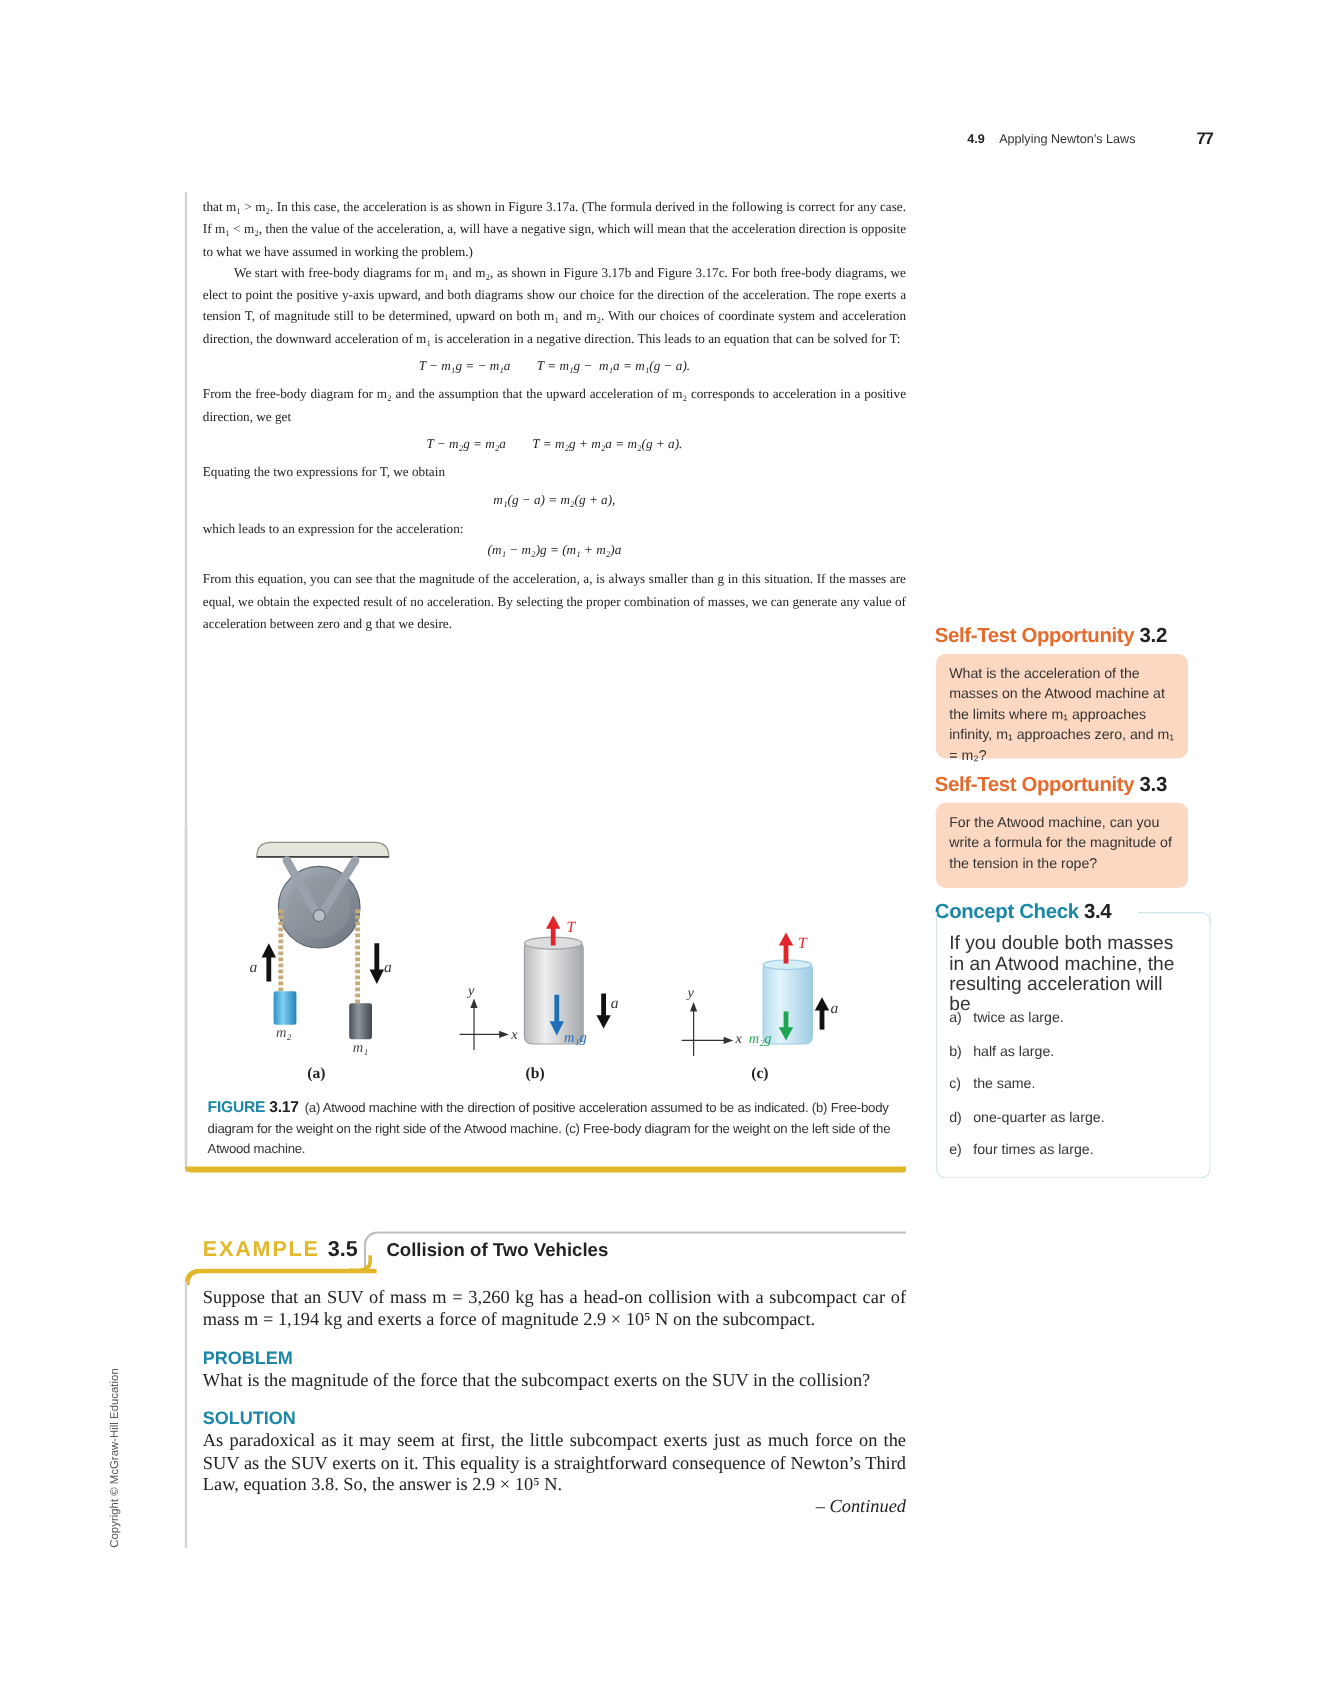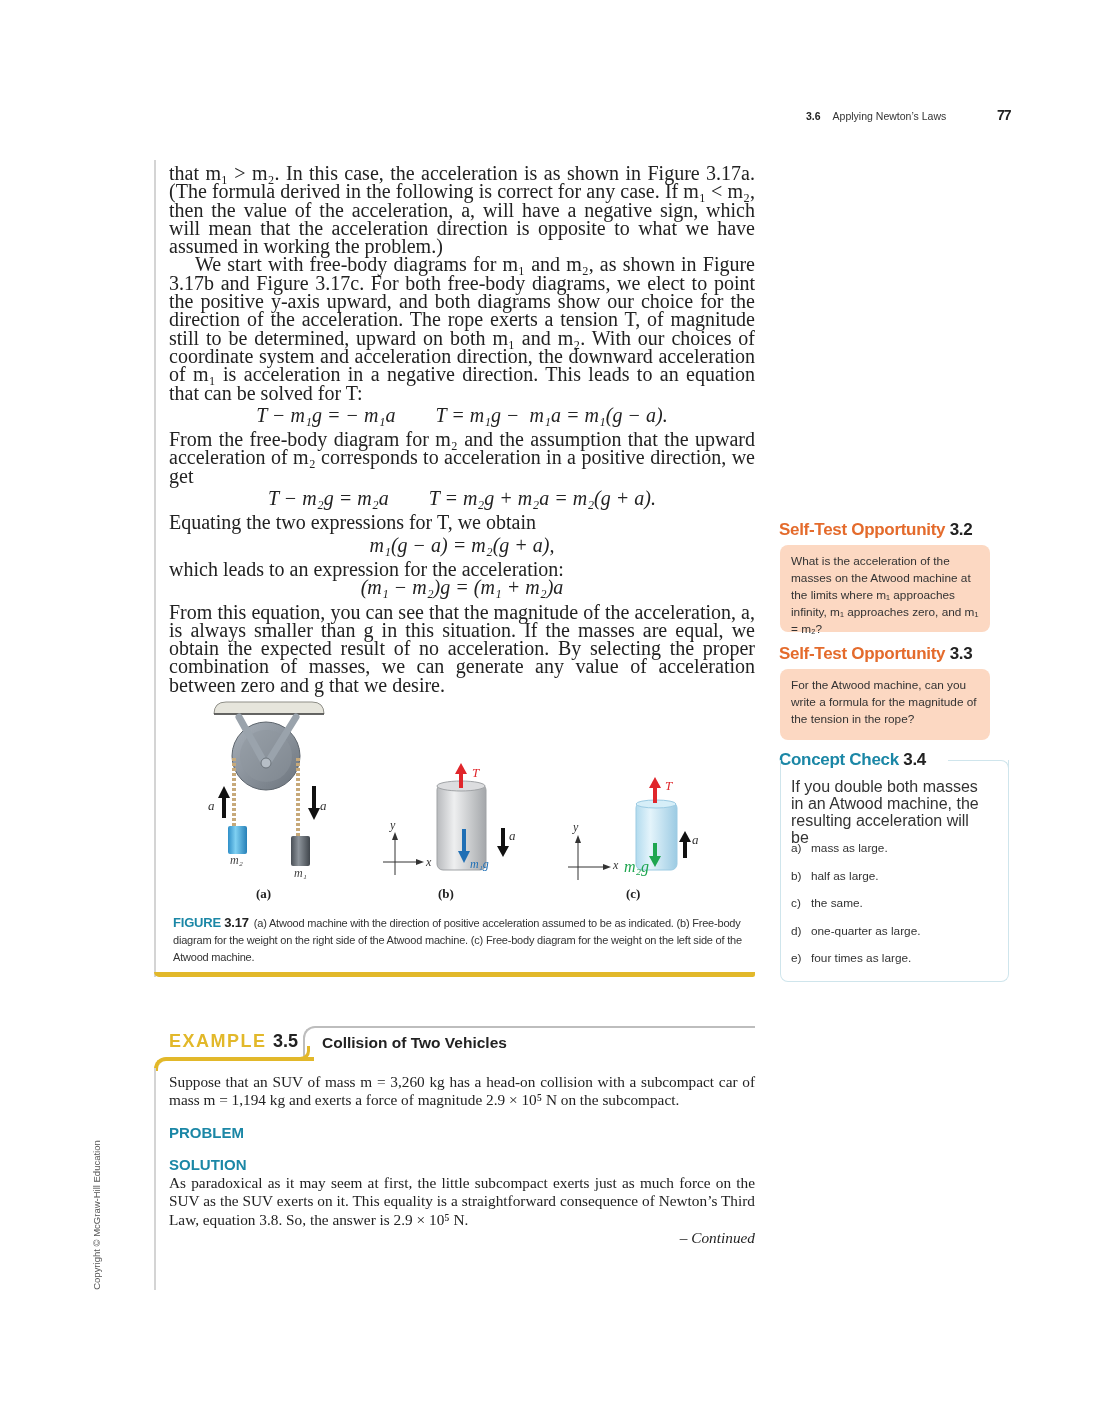--- a/index.html
+++ b/index.html
@@ -8,21 +8,21 @@
   .sans { font-family: "Liberation Sans", "DejaVu Sans", sans-serif; }
   i, .it { font-style: italic; }
 
   
   .running-head { position: absolute; top: 110px; left: 806px; font-size: 10.5px; color: #333; }
   .running-head b { font-weight: bold; margin-right: 12px; color: #222; }
   .page-num { position: absolute; top: 107px; left: 997px; font-size: 14px; font-weight: bold; color: #222; letter-spacing: -1px; }
 
   
   .col-bar { position: absolute; left: 154px; top: 160px; width: 2px; height: 810px; background: #d4d4d4; }
-  .main { position: absolute; left: 169px; top: 164px; width: 586px; font-size: 20px; line-height: 18.3px; color: #222; }
+  .main { position: absolute; left: 169px; top: 164px; width: 586px; font-size: 11px; line-height: 18.3px; color: #222; }
   .main p { margin: 0; text-align: justify; }
   .indent { text-indent: 26px; }
   .eq { text-align: center; font-style: italic; margin: 4px 0 6px 0; white-space: pre; font-family: Liberation Serif, serif; }
   .eq span.n { font-style: normal; }
   .frac { display: inline-block; vertical-align: middle; text-align: center; margin: 0 6px; }
   .frac .num { display: block; border-bottom: 1px solid #222; padding: 0 2px 1px; }
   .frac .den { display: block; padding-top: 2px; }
 
   
   .figure { position: absolute; left: 154px; top: 690px; width: 601px; height: 287px; }
@@ -57,21 +57,21 @@
   .ex-body p { margin: 0; text-align: justify; }
   .sec-label { font-size: 15px; font-weight: bold; color: #1b87a6; margin-top: 14px; }
   .continued { text-align: right; font-style: italic; }
 
   .copyright { position: absolute; left: 96px; top: 1215px; transform: translate(-50%, -50%) rotate(-90deg); font-size: 9.5px; color: #555; white-space: nowrap; }
 </style>
 </head>
 <body>
 
 <div class="running-head sans">
-  <b>3.6</b><span>Applying Newton’s Laws</span>
+  <b>4.9</b><span>Applying Newton’s Laws</span>
 </div>
 <div class="page-num sans">77</div>
 
 <div class="col-bar"></div>
 <div class="main serif">
   <p>that m₁ &gt; m₂. In this case, the acceleration is as shown in Figure 3.17a. (The formula derived in the following is correct for any case. If m₁ &lt; m₂, then the value of the acceleration, a, will have a negative sign, which will mean that the acceleration direction is opposite to what we have assumed in working the problem.)</p>
   <p class="indent">We start with free-body diagrams for m₁ and m₂, as shown in Figure 3.17b and Figure 3.17c. For both free-body diagrams, we elect to point the positive y-axis upward, and both diagrams show our choice for the direction of the acceleration. The rope exerts a tension T, of magnitude still to be determined, upward on both m₁ and m₂. With our choices of coordinate system and acceleration direction, the downward acceleration of m₁ is acceleration in a negative direction. This leads to an equation that can be solved for T:</p>
   <div class="eq">T − m₁g = − m₁a        T = m₁g −  m₁a = m₁(g − a).</div>
   <p>From the free-body diagram for m₂ and the assumption that the upward acceleration of m₂ corresponds to acceleration in a positive direction, we get</p>
   <div class="eq">T − m₂g = m₂a        T = m₂g + m₂a = m₂(g + a).</div>
@@ -172,21 +172,21 @@
   <span class="serif it" style="position:absolute;left:236px;top:128px;font-size:12px;color:#333">y</span>
   <span class="serif it" style="position:absolute;left:272px;top:165px;font-size:12px;color:#333">x</span>
   <span class="serif it" style="position:absolute;left:318px;top:75px;font-size:13px;color:#e0262b">T</span>
   <span class="serif it" style="position:absolute;left:316px;top:167px;font-size:12px;color:#1f6fb5">m₁g</span>
   <span class="serif it" style="position:absolute;left:355px;top:138px;font-size:13px;color:#333">a⃗</span>
   <span class="panel-label serif" style="left:284px;top:196px">(b)</span>
 
   <span class="serif it" style="position:absolute;left:419px;top:130px;font-size:12px;color:#333">y</span>
   <span class="serif it" style="position:absolute;left:459px;top:168px;font-size:12px;color:#333">x</span>
   <span class="serif it" style="position:absolute;left:511px;top:88px;font-size:13px;color:#e0262b">T</span>
-  <span class="serif it" style="position:absolute;left:470px;top:168px;font-size:16px;color:#1fa650">m₂g</span>
+  <span class="serif it" style="position:absolute;left:470px;top:168px;font-size:12px;color:#1fa650">m₂g</span>
   <span class="serif it" style="position:absolute;left:538px;top:142px;font-size:13px;color:#333">a⃗</span>
   <span class="panel-label serif" style="left:472px;top:196px">(c)</span>
 
   <div class="caption sans">
     <span class="fig-label"><span>FIGURE</span> <b>3.17</b></span><span>(a) Atwood machine with the direction of positive acceleration assumed to be as indicated. (b) Free-body diagram for the weight on the right side of the Atwood machine. (c) Free-body diagram for the weight on the left side of the Atwood machine.</span>
   </div>
 </div>
 
 <div class="side-title sans" style="left:779px;top:520px">
   <span class="orange">Self-Test Opportunity</span> <span class="num">3.2</span>
@@ -197,33 +197,34 @@
   <span class="orange">Self-Test Opportunity</span> <span class="num">3.3</span>
 </div>
 <div class="stbox sans" style="top:669px;height:71px">For the Atwood machine, can you write a formula for the magnitude of the tension in the rope?</div>
 
 <div class="side-title sans" style="left:779px;top:750px">
   <span class="teal">Concept Check</span> <span class="num">3.4</span>
 </div>
 <div class="cc-topline"></div>
 <div class="ccbox"></div>
 <div class="cc-text sans">If you double both masses in an Atwood machine, the resulting acceleration will be</div>
-<div class="cc-opt sans" style="top:841px"><span class="l">a)</span><span>mass as large.</span></div>
+<div class="cc-opt sans" style="top:841px"><span class="l">a)</span><span>twice as large.</span></div>
 <div class="cc-opt sans" style="top:869px"><span class="l">b)</span><span>half as large.</span></div>
 <div class="cc-opt sans" style="top:896px"><span class="l">c)</span><span>the same.</span></div>
 <div class="cc-opt sans" style="top:924px"><span class="l">d)</span><span>one-quarter as large.</span></div>
 <div class="cc-opt sans" style="top:951px"><span class="l">e)</span><span>four times as large.</span></div>
 
 <div class="ex-curve"></div>
 <div class="ex-gold"></div>
 <div class="ex-goldlink"></div>
 <div class="ex-head sans"><span>EXAMPLE</span> <span class="num">3.5</span></div>
 <div class="ex-title sans">Collision of Two Vehicles</div>
 <div class="ex-bar"></div>
 <div class="ex-body serif">
   <p>Suppose that an SUV of mass m = 3,260 kg has a head-on collision with a subcompact car of mass m = 1,194 kg and exerts a force of magnitude 2.9 × 10⁵ N on the subcompact.</p>
   <div class="sec-label sans">PROBLEM</div>
+  <p>What is the magnitude of the force that the subcompact exerts on the SUV in the collision?</p>
   <div class="sec-label sans">SOLUTION</div>
   <p>As paradoxical as it may seem at first, the little subcompact exerts just as much force on the SUV as the SUV exerts on it. This equality is a straightforward consequence of Newton’s Third Law, equation 3.8. So, the answer is 2.9 × 10⁵ N.</p>
   <div class="continued">– Continued</div>
 </div>
 
 <div class="copyright sans">Copyright © McGraw-Hill Education</div>
 
 </body></html>

